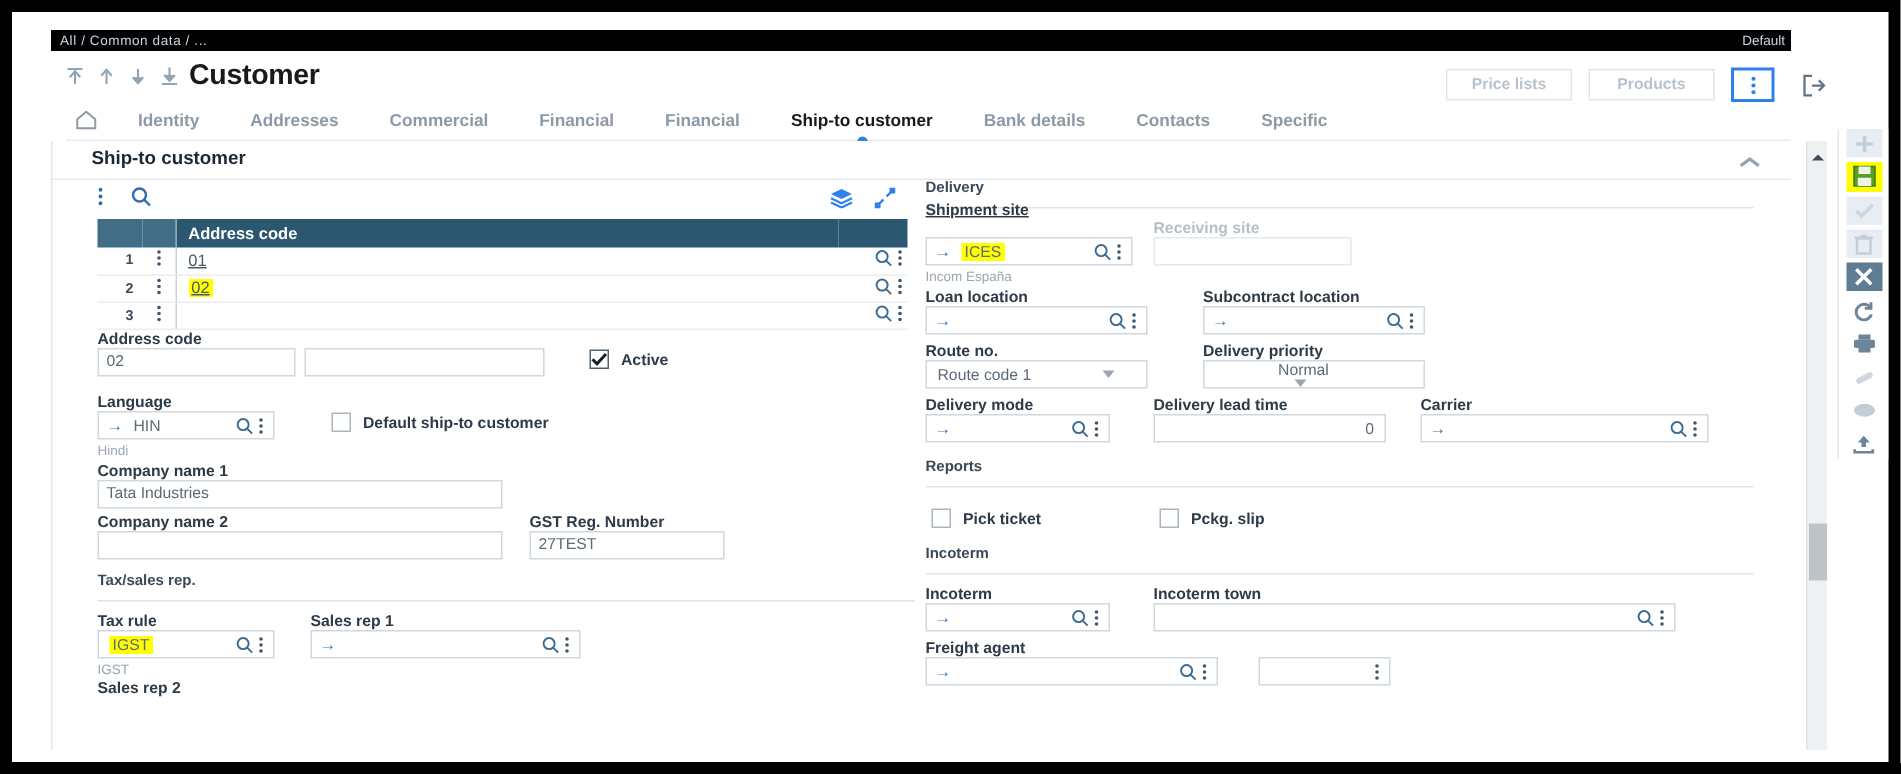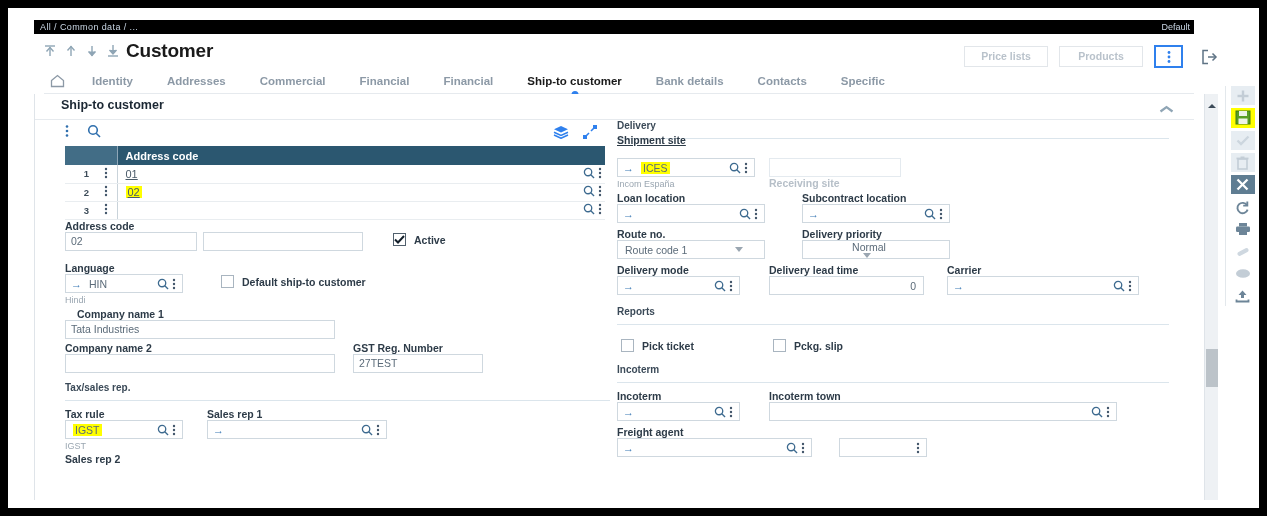--- a/index.html
+++ b/index.html
@@ -119,21 +119,21 @@
     height:18px; border-bottom:1px solid #e9edf0; color:#4a5a68; font-size:11px;
   }
   .grid tbody td.c-num { text-align:right; padding-right:6px; font-size:9.5px; color:#3d4c59; font-weight:bold;}
   .grid tbody td.c-kb { text-align:center; border-right:1px solid #c9d3da; }
   .grid tbody td.c-code { padding-left:8px;text-decoration:underline; }
   .grid tbody td.c-act { text-align:right; padding-right:3px; white-space:nowrap; }
   .hl { background:#ffff00; padding:0 2px; }
 
   
   .lbl  { font-size:10.5px; font-weight:bold; color:#2d3b48; white-space:nowrap; }
-  .lbl.dim { color:#b6bfc8;margin-top:31px; }
+  .lbl.dim { color:#b6bfc8; }
   .sub  { font-size:9px; color:#9aa6b1; }
   .sect-title { font-size:10px; font-weight:bold; color:#3b4a58; }
   .sect-rule { height:1px; background:#dbe5ec; }
 
   .fld {
     border:1px solid #cfd8df; background:#fff; height:19px;
     display:flex; align-items:center; font-size:10.5px; color:#5b6b79;
     padding:0 3px;
   }
   .fld .txt { flex:1; padding-left:4px; white-space:nowrap; overflow:hidden; }
@@ -407,21 +407,21 @@
                 <circle cx="2" cy="10" r="1.2" fill="#42566a"></circle>
               </svg>
             </span>
         </div>
         <div class="abs sub" style="left:30px; top:175px;">Hindi</div>
         <div class="abs cbox-row" style="left:170px; top:155px;padding-left:16px;">
           <span class="cbox light"></span>
           <span class="cbox-lbl">Default ship-to customer</span>
         </div>
 
-        <div class="abs lbl" style="left:42px; top:188px;">Company name 1</div>
+        <div class="abs lbl" style="left:30px; top:188px;">Company name 1</div>
         <div class="abs fld plain" style="left:30px; top:200px; width:270px;">Tata Industries</div>
         <div class="abs lbl" style="left:30px; top:222px;">Company name 2</div>
         <div class="abs fld plain" style="left:30px; top:234px; width:270px;"></div>
         <div class="abs lbl" style="left:318px; top:222px;">GST Reg. Number</div>
         <div class="abs fld plain" style="left:318px; top:234px; width:130px;">27TEST</div>
 
         <div class="abs sect-title" style="left:30px; top:262px;">Tax/sales rep.</div>
         <div class="abs sect-rule" style="left:30px; top:280px; width:545px;"></div>
 
         <div class="abs lbl" style="left:30px; top:288px;">Tax rule</div>

